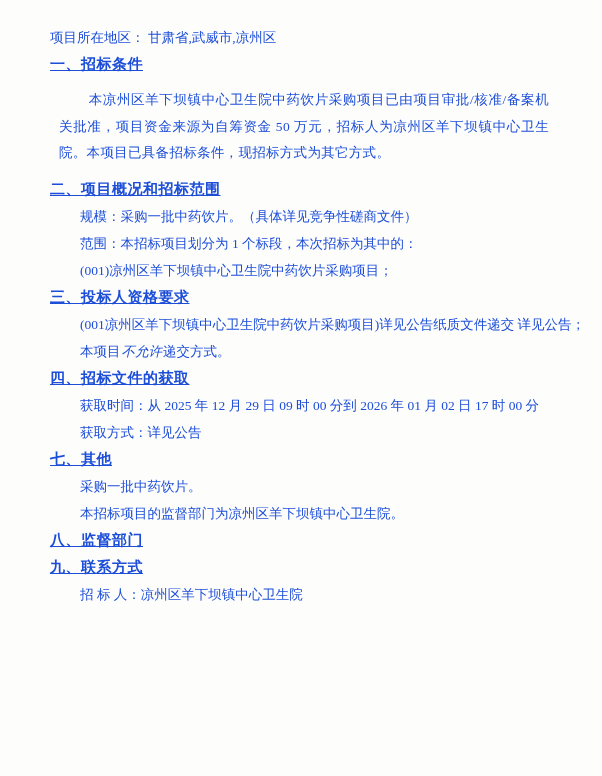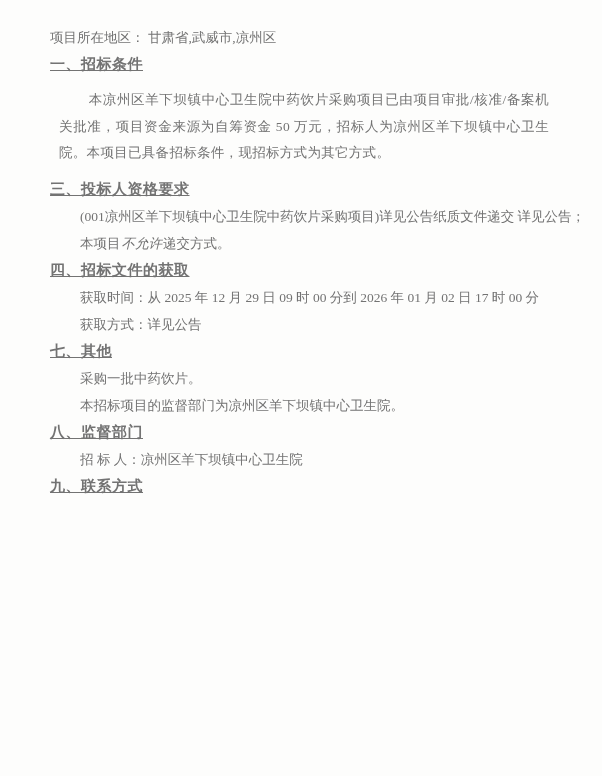--- a/index.html
+++ b/index.html
@@ -7,21 +7,21 @@
     padding: 0;
     background: #e8e8e8;
   }
   .page {
     position: relative;
     box-sizing: border-box;
     width: 602px;
     height: 776px;
     margin: 0;
     background: #fdfdfc;
-    color: #737373;
+    color: #1d4ed8;
     font-family: "Liberation Serif", "DejaVu Serif", serif;
     padding: 24px 44px 0 50px;
     overflow: hidden;
   }
   .line {
     line-height: 27px;
     white-space: nowrap;
   }
   .location {
     font-size: 13.5px;
@@ -54,20 +54,26 @@
 
 <div class="page">
 
   <div class="line location">项目所在地区：  甘肃省,武威市,凉州区</div>
 
   <div>
     <div class="line heading">一、招标条件</div>
     <p class="para">本凉州区羊下坝镇中心卫生院中药饮片采购项目已由项目审批/核准/备案机关批准，项目资金来源为自筹资金 50 万元，招标人为凉州区羊下坝镇中心卫生院。本项目已具备招标条件，现招标方式为其它方式。</p>
   </div>
 
+  <div>
+    <div class="line heading">二、项目概况和招标范围</div>
+    <div class="line body-line">规模：采购一批中药饮片。（具体详见竞争性磋商文件）</div>
+    <div class="line body-line">范围：本招标项目划分为 1 个标段，本次招标为其中的：</div>
+    <div class="line body-line">(001)凉州区羊下坝镇中心卫生院中药饮片采购项目；</div>
+  </div>
 
   <div>
     <div class="line heading">三、投标人资格要求</div>
     <div class="line body-line">(001凉州区羊下坝镇中心卫生院中药饮片采购项目)详见公告纸质文件递交  详见公告；</div>
     <div class="line body-line">
       <span>本项目</span><span class="emph">不允许</span><span>递交方式。</span>
     </div>
   </div>
 
   <div>
@@ -82,17 +88,17 @@
     <div class="line heading">七、其他</div>
     <div class="line body-line">采购一批中药饮片。</div>
   </div>
 
   <div>
     <div class="line body-line">本招标项目的监督部门为凉州区羊下坝镇中心卫生院。</div>
     <div class="line heading">八、监督部门</div>
   </div>
 
   <div>
+    <div class="line heading">九、联系方式</div>
     <div class="line body-line">招  标  人：凉州区羊下坝镇中心卫生院</div>
-    <div class="line heading">九、联系方式</div>
   </div>
 
 </div>
 
 </body></html>

